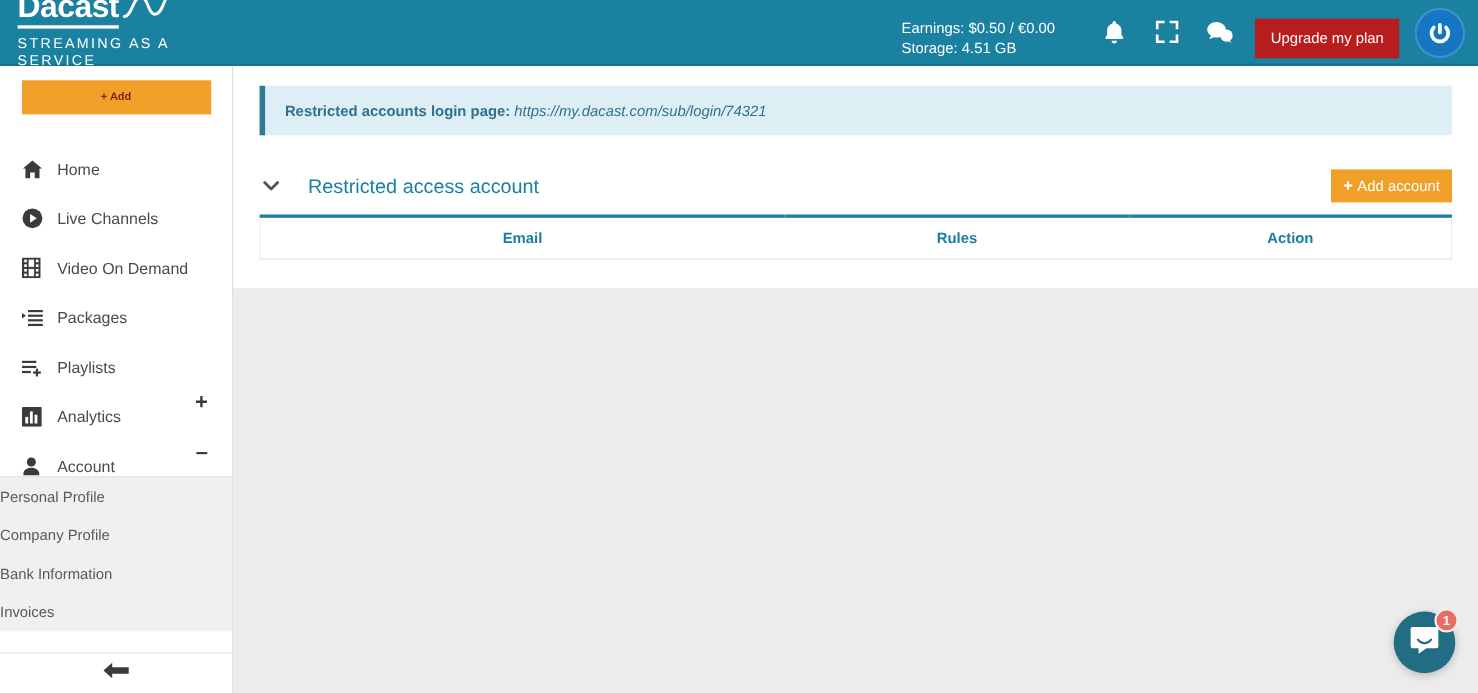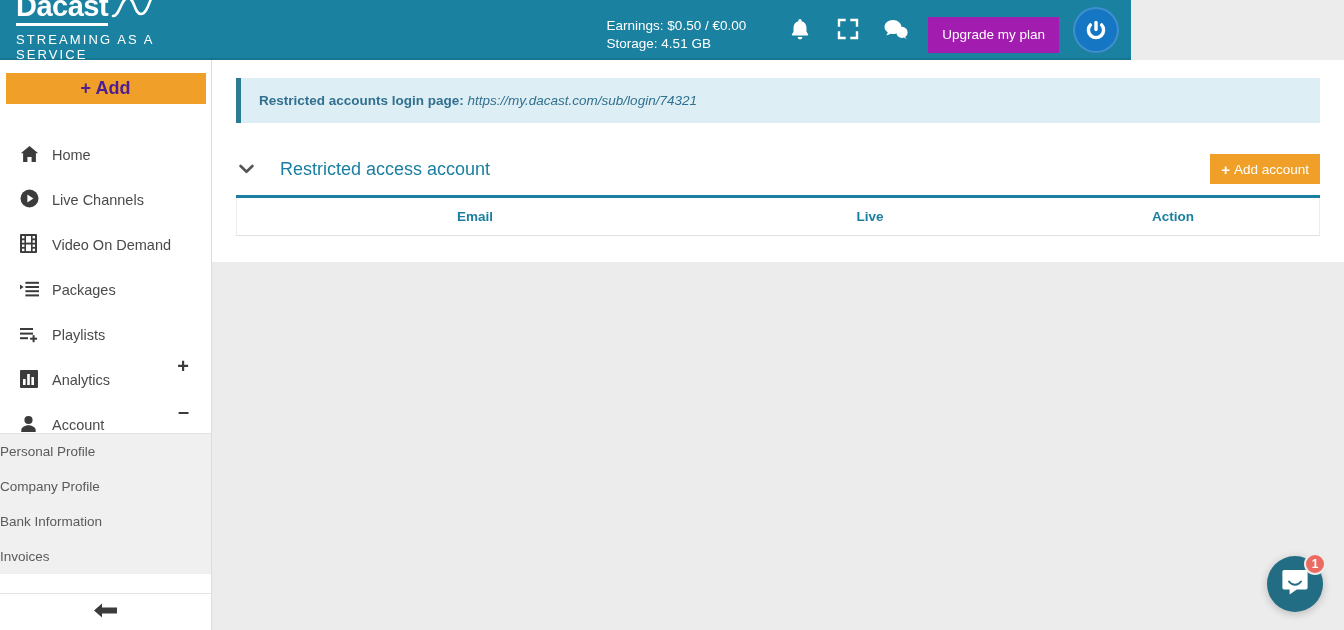--- a/index.html
+++ b/index.html
@@ -6,21 +6,21 @@
   html, body {
     width: 1344px; height: 630px;
     font-family: "Liberation Sans", sans-serif;
     background: #ececec;
     overflow: hidden;
   }
   .app { position: relative; width: 1344px; height: 630px; }
 
   
   .header {
-    position: absolute; top: 0; left: 0; width: 1131px; height: 60px;
+    position: absolute; top: 0; left: 0; width: 1344px; height: 60px;
     background: #1a81a0;
     display: flex; align-items: center;
     border-bottom: 2px solid #15758f;
   }
   .brand { width: 212px; padding-left: 16px; flex: 0 0 212px; }
   .brand-logo {
     display: flex; align-items: flex-end; color: #fff;
     font-size: 29px; font-weight: bold; letter-spacing: -0.5px;
     line-height: 1; height: 30px;
   }
@@ -35,44 +35,44 @@
   .usage {
     color: #fff; font-size: 13.5px; line-height: 18px;
     text-align: left; margin-right: 30px; white-space: nowrap;
   }
   .hicon {
     width: 48px; height: 48px; display: flex;
     align-items: center; justify-content: center;
     color: #fff; cursor: pointer;
   }
   .btn-upgrade {
-    background: #a21caf; color: #fff; border: 0;
+    background: #b91c1c; color: #fff; border: 0;
     font-size: 13.5px; font-family: inherit;
     padding: 0 14px; height: 36px; line-height: 36px;
     margin-left: 8px; margin-right: 14px; cursor: pointer;
     white-space: nowrap;
   }
   .power-btn {
     width: 46px; height: 46px; border-radius: 50%;
     background: #1577c4; display: flex; align-items: center;
     justify-content: center; cursor: pointer;
     box-shadow: 0 0 0 2px rgba(255,255,255,0.18) inset;
   }
 
   
   .sidebar {
     position: absolute; top: 60px; left: 0;
     width: 212px; height: 570px;
     background: #fff; border-right: 1px solid #dcdcdc;
     overflow: hidden;
   }
   .btn-add {
-    display: block; width: 200px; height: 31px; margin: 13px auto 0;
-    background: #f0a028; color: #4c1d95; border: 0;
-    font-size: 18px; font-weight: bold; font-family: inherit;
+    display: block; width: 172px; height: 31px; margin: 13px auto 0;
+    background: #f0a028; color: #7f1d1d; border: 0;
+    font-size: 10px; font-weight: bold; font-family: inherit;
     cursor: pointer;
   }
   .nav { margin-top: 14px; }
   .nav-item {
     display: flex; align-items: flex-end; height: 45px;
     padding-left: 20px; cursor: pointer; position: relative;
   }
   .nav-icon {
     width: 26px; flex: 0 0 26px; display: flex;
     align-items: center; color: #3b3b3b;
@@ -366,21 +366,21 @@
           <button class="btn-add-account">
             <span class="plus">+</span>
             <span>Add account</span>
           </button>
         </div>
 
         <table class="acct">
           <thead>
             <tr>
               <th class="c-email">Email</th>
-              <th class="c-rules">Live</th>
+              <th class="c-rules">Rules</th>
               <th class="c-action">Action</th>
             </tr>
           </thead>
           <tbody></tbody>
         </table>
       </div>
     </div>
   </div>
 
   <div class="chat-launcher">

